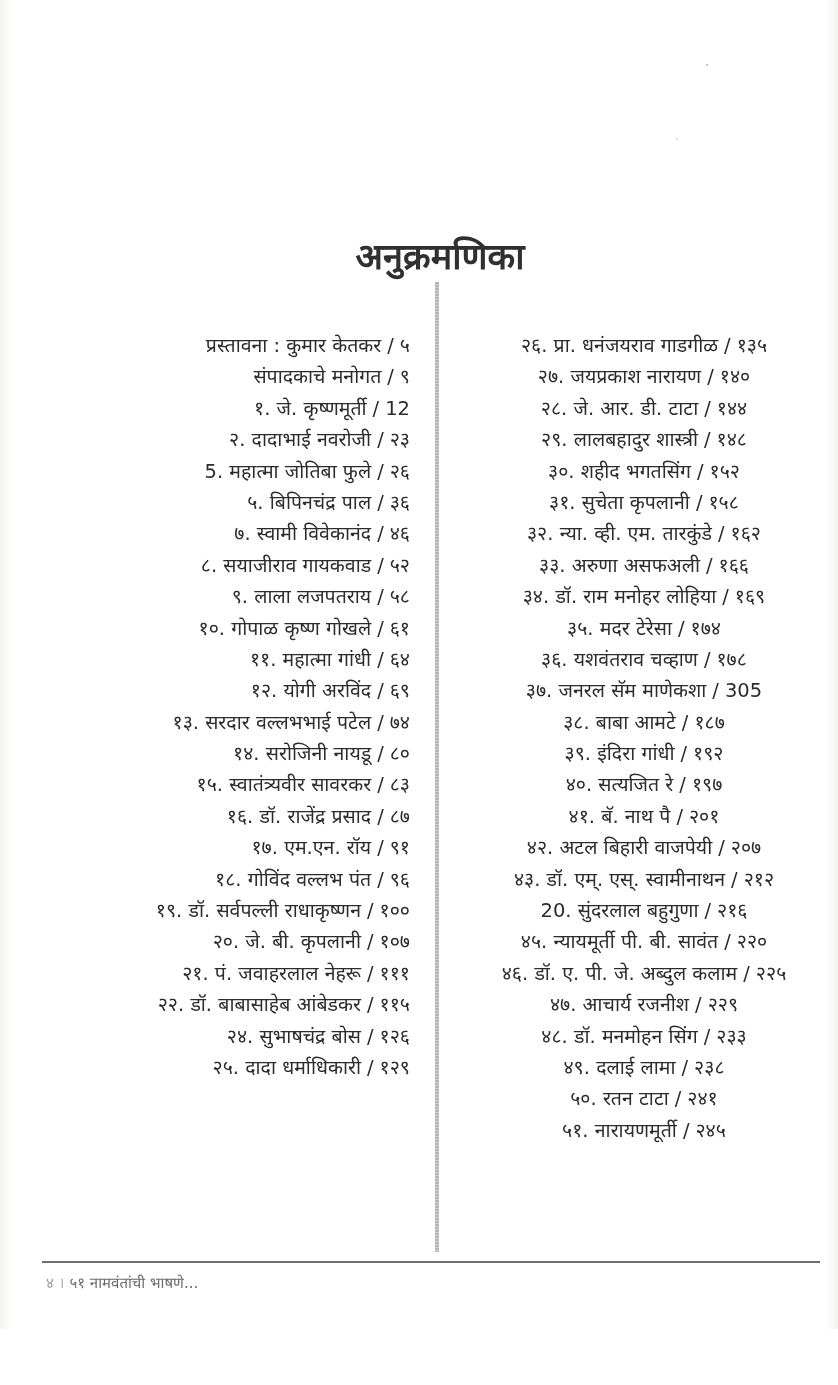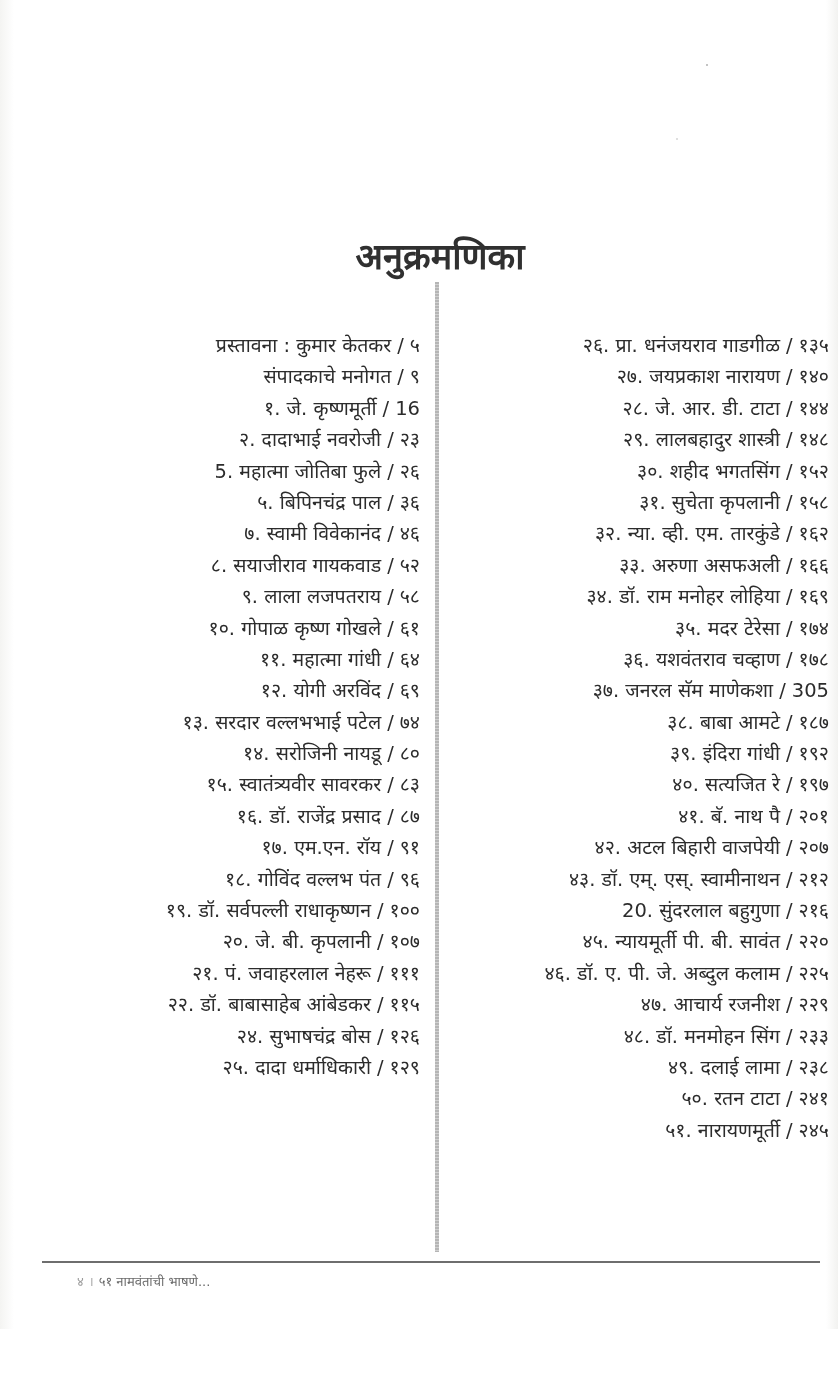--- a/index.html
+++ b/index.html
@@ -35,31 +35,31 @@
     .vsep {
       position: absolute;
       left: 435px;
       top: 282px;
       width: 4px;
       height: 970px;
       background: repeating-linear-gradient(to bottom, #b5b5b5 0px, #b5b5b5 2px, #d0d0d0 2px, #d0d0d0 3px);
     }
     .col-left {
       position: absolute;
-      right: 418px;
+      right: 428px;
       top: 330px;
       width: 400px;
       text-align: right;
     }
     .col-right {
       position: absolute;
       left: 459px;
       top: 330px;
       width: 370px;
-      text-align: right;
+      text-align: center;
     }
     .entry {
       height: 31.4px;
       line-height: 31.4px;
       font-size: 19.5px;
       white-space: nowrap;
       color: #2c2c2c;
     }
     .entry .sep {
       padding: 0 6px;
@@ -67,23 +67,23 @@
     .hrule {
       position: absolute;
       left: 42px;
       top: 1261px;
       width: 778px;
       height: 2px;
       background: #6e6e6e;
     }
     .footer {
       position: absolute;
-      left: 77px;
+      left: 46px;
       top: 1272px;
-      font-size: 13px;
+      font-size: 15px;
       color: #6a6a6a;
       white-space: nowrap;
     }
     .footer .pg {
       color: #9a9a9a;
     }
     .footer .bar {
       color: #aaaaaa;
       padding: 0 5px;
     }
@@ -102,21 +102,21 @@
   <div class="speck" style="left:706px; top:64px;"></div>
   <div class="speck" style="left:676px; top:138px; background:#d4d4d4;"></div>
 
   <h1 class="title" style="margin:0;">अनुक्रमणिका</h1>
 
   <div class="vsep"></div>
 
   <div class="col-left" id="col-left">
       <div class="entry"><span>प्रस्तावना : कुमार केतकर</span><span class="sep">/</span><span>५</span></div>
       <div class="entry"><span>संपादकाचे मनोगत</span><span class="sep">/</span><span>९</span></div>
-      <div class="entry"><span>१. जे. कृष्णमूर्ती</span><span class="sep">/</span><span>16</span></div>
+      <div class="entry"><span>१. जे. कृष्णमूर्ती</span><span class="sep">/</span><span>12</span></div>
       <div class="entry"><span>२. दादाभाई नवरोजी</span><span class="sep">/</span><span>२३</span></div>
       <div class="entry"><span>5. महात्मा जोतिबा फुले</span><span class="sep">/</span><span>२६</span></div>
       <div class="entry"><span>५. बिपिनचंद्र पाल</span><span class="sep">/</span><span>३६</span></div>
       <div class="entry"><span>७. स्वामी विवेकानंद</span><span class="sep">/</span><span>४६</span></div>
       <div class="entry"><span>८. सयाजीराव गायकवाड</span><span class="sep">/</span><span>५२</span></div>
       <div class="entry"><span>९. लाला लजपतराय</span><span class="sep">/</span><span>५८</span></div>
       <div class="entry"><span>१०. गोपाळ कृष्ण गोखले</span><span class="sep">/</span><span>६१</span></div>
       <div class="entry"><span>११. महात्मा गांधी</span><span class="sep">/</span><span>६४</span></div>
       <div class="entry"><span>१२. योगी अरविंद</span><span class="sep">/</span><span>६९</span></div>
       <div class="entry"><span>१३. सरदार वल्लभभाई पटेल</span><span class="sep">/</span><span>७४</span></div>

